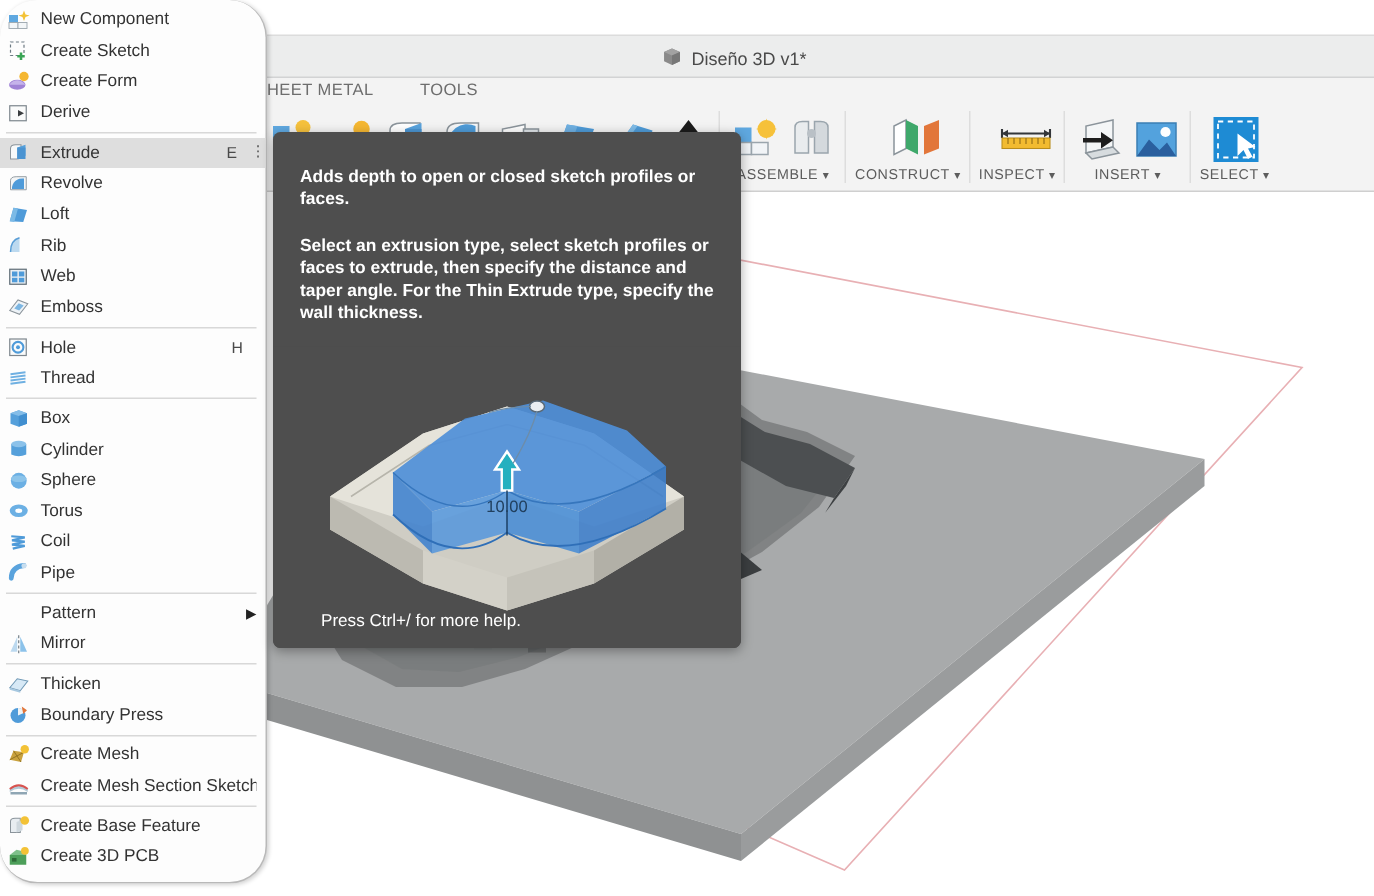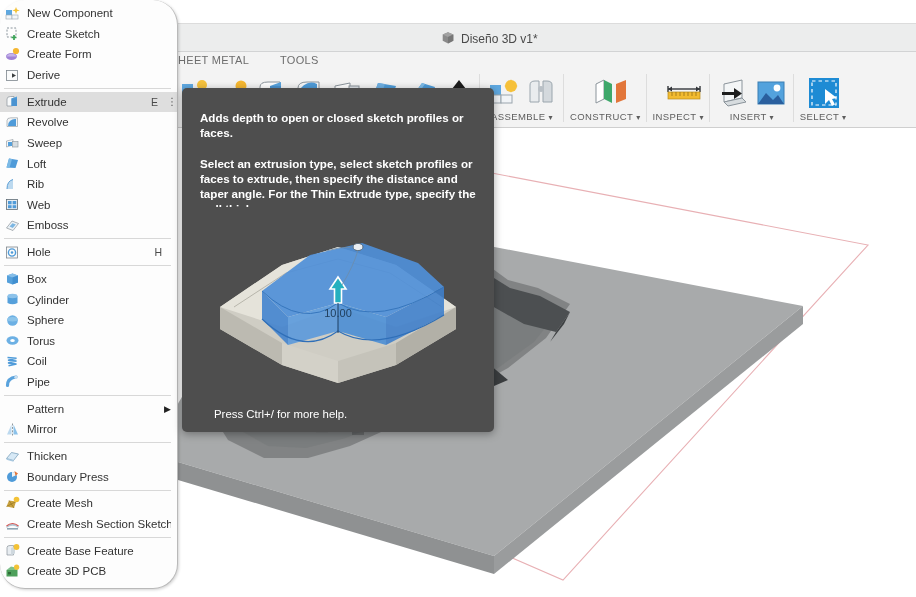--- a/index.html
+++ b/index.html
@@ -102,21 +102,21 @@
     background: #4e4e4e; color: #ffffff;
     border-radius: 5px;
     box-shadow: 0 2px 8px rgba(0,0,0,.35);
     z-index: 60;
     overflow: hidden;
   }
   .tt-body { padding: 22px 18px 0 18px; }
   .tt-p { font-size: 11.6px; font-weight: bold; line-height: 1.32; }
   .tt-p + .tt-p { margin-top: 15px; }
   .tt-img {
-    position: absolute; left: 0; top: 119px; width: 312px; height: 205px;
+    position: absolute; left: 0; top: 143px; width: 312px; height: 205px;
   }
   .tt-img svg { display: block; }
   .tt-foot {
     position: absolute; left: 32px; bottom: 12px;
     font-size: 11.4px; font-weight: normal; color: #ffffff;
   }
 </style>
 </head>
 <body>
 
@@ -425,30 +425,20 @@
     <div class="mi">
       <span class="mi-ico">
         <svg width="15" height="15" viewBox="0 0 15 15">
           <path d="M2 11.5 L2 5.5 Q2 2.8 5.8 2.8 L12.5 2.8 L12.5 11.5 Z" fill="#f3f5f6" stroke="#8b949b" stroke-width=".6"></path>
           <path d="M3 11 A7 6.5 0 0 1 11 4 L11 11 Z" fill="#4f9bd9"></path>
         </svg>
       </span>
       <span class="mi-label">Revolve</span>
     </div>
 
-    <div class="mi">
-      <span class="mi-ico">
-        <svg width="15" height="15" viewBox="0 0 15 15">
-          <path d="M1.5 11 L1.5 5 L8 3.5 L8 9 Z" fill="#f5f7f8" stroke="#8b949b" stroke-width=".6"></path>
-          <rect x="7.5" y="5.5" width="5.5" height="5.5" fill="#d6dde2" stroke="#8b949b" stroke-width=".6"></rect>
-          <rect x="3" y="6" width="4" height="4" fill="#55a0db"></rect>
-        </svg>
-      </span>
-      <span class="mi-label">Sweep</span>
-    </div>
 
     <div class="mi">
       <span class="mi-ico">
         <svg width="15" height="15" viewBox="0 0 15 15">
           <path d="M1.5 11.5 L4 2.5 L13 4 L10.5 12 Z" fill="#4f9bd9"></path>
           <path d="M1.5 11.5 L4 2.5 L7 3 L4.5 12 Z" fill="#7cbae6"></path>
         </svg>
       </span>
       <span class="mi-label">Loft</span>
     </div>
@@ -493,20 +483,33 @@
         <svg width="15" height="15" viewBox="0 0 15 15">
           <rect x="1.5" y="2" width="11" height="11" fill="#fafbfb" stroke="#7d868d" stroke-width=".8"></rect>
           <circle cx="7" cy="7.5" r="3.6" fill="none" stroke="#4f9bd9" stroke-width="1.4"></circle>
           <circle cx="7" cy="7.5" r="1.3" fill="#4f9bd9"></circle>
         </svg>
       </span>
       <span class="mi-label">Hole</span>
       <span class="mi-key">H</span>
     </div>
 
+    <div class="mi">
+      <span class="mi-ico">
+        <svg width="15" height="15" viewBox="0 0 15 15">
+          <g stroke="#6fb0e2" stroke-width="1.3" fill="none">
+            <path d="M2 4.5 L12 3.2"></path>
+              <path d="M2 6.6 L12 5.3"></path>
+            <path d="M2 8.7 L12 7.4"></path>
+              <path d="M2 10.8 L12 9.5"></path>
+          </g>
+        </svg>
+      </span>
+      <span class="mi-label">Thread</span>
+    </div>
 
     <div class="msep"></div>
 
     <div class="mi">
       <span class="mi-ico">
         <svg width="15" height="15" viewBox="0 0 15 15">
           <path d="M2 11.5 L2 4.5 L7.5 2.5 L13 4.5 L13 11.5 L7.5 13.5 Z" fill="#55a0db"></path>
           <path d="M2 4.5 L7.5 2.5 L13 4.5 L7.5 6.4 Z" fill="#84bde8"></path>
           <path d="M7.5 6.4 L13 4.5 L13 11.5 L7.5 13.5 Z" fill="#418fd0"></path>
         </svg>

